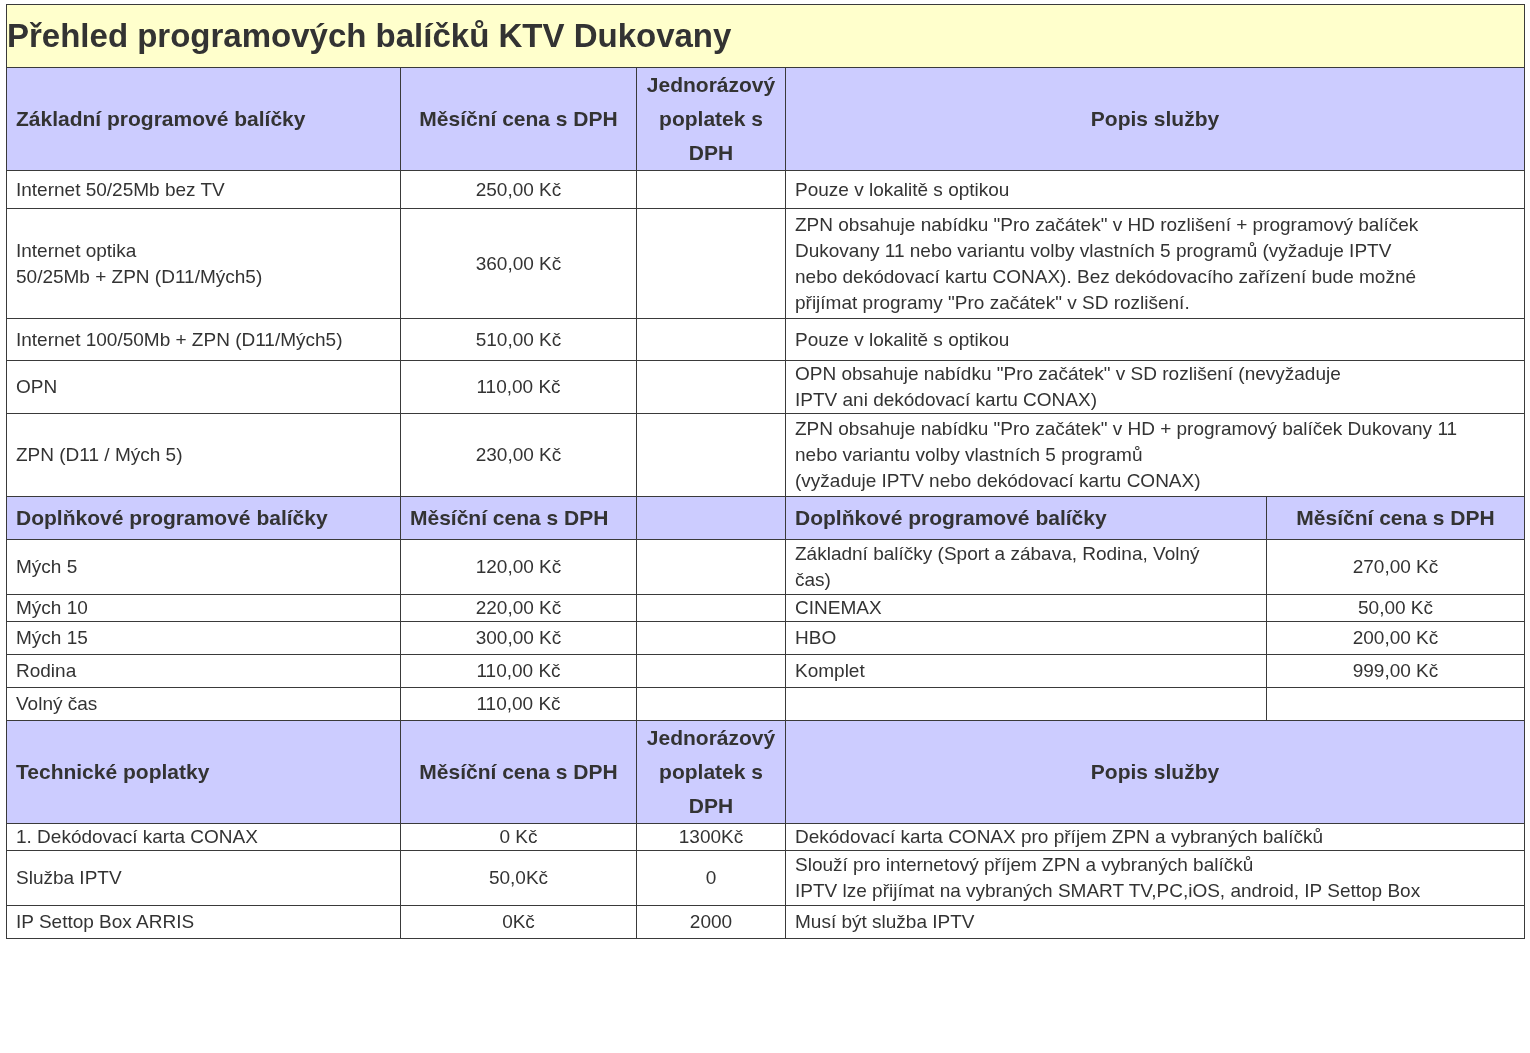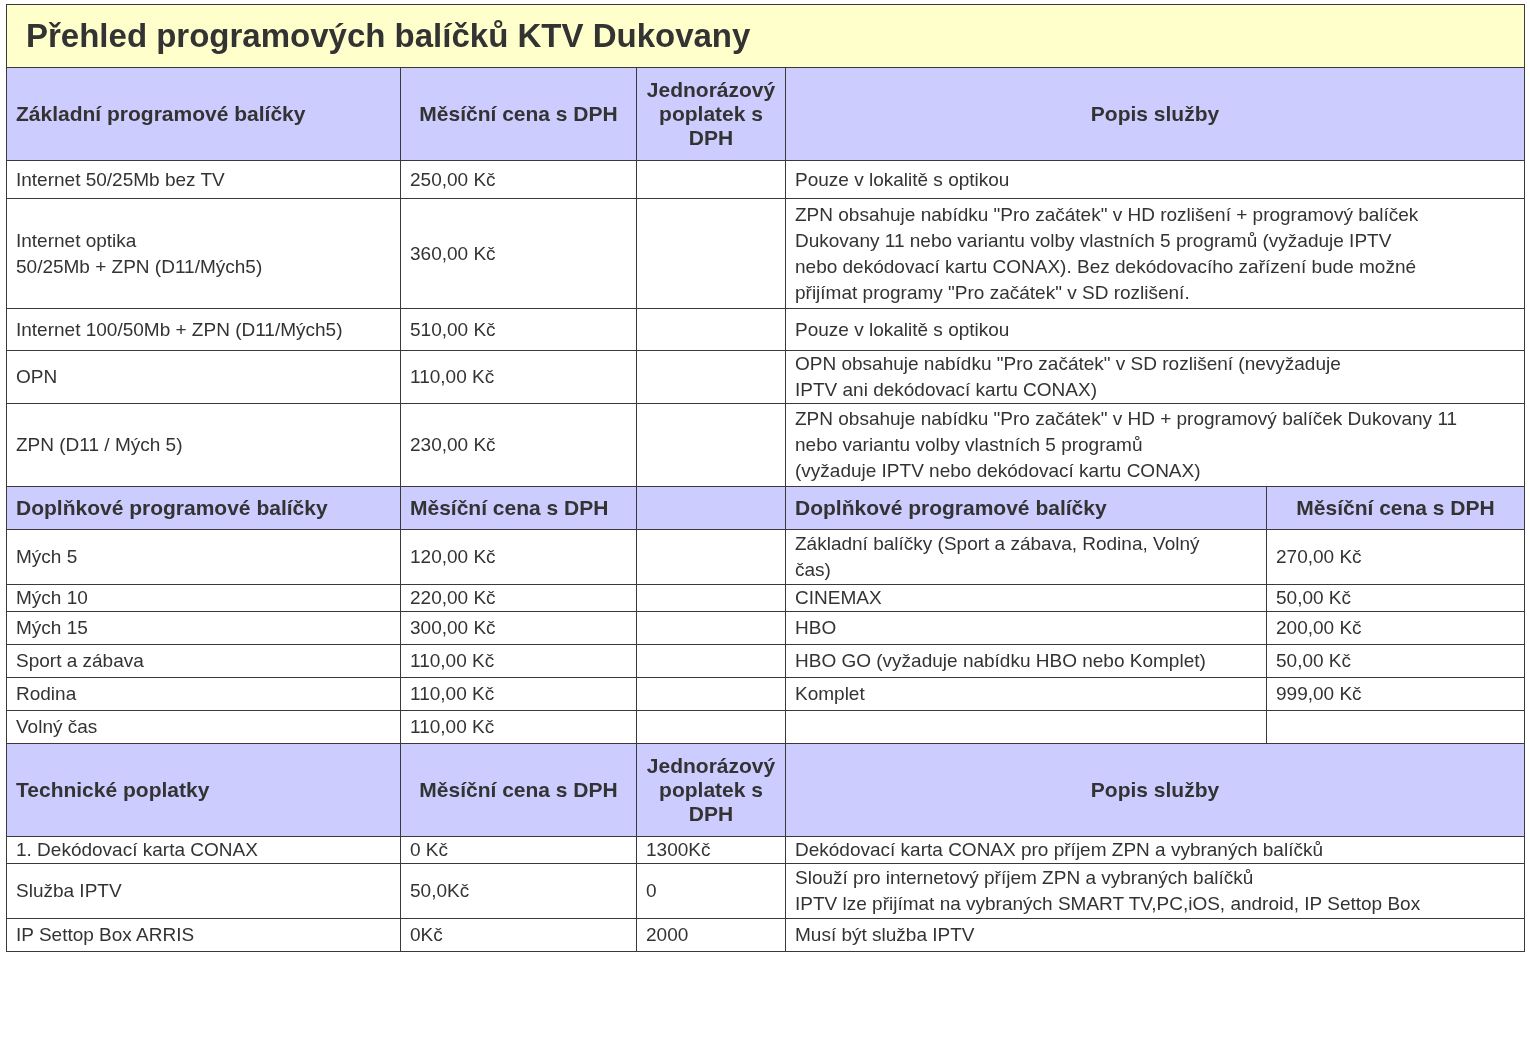--- a/index.html
+++ b/index.html
@@ -3,24 +3,24 @@
   <meta charset="utf-8">
   <style>
     html, body { margin: 0; padding: 0; background: #ffffff; }
     body { width: 1530px; height: 1053px; position: relative; overflow: hidden;
            font-family: "Liberation Sans", "DejaVu Sans", sans-serif; color: #333333; }
     .sheet { position: absolute; left: 6px; top: 4px; width: 1518px; }
     table { border-collapse: collapse; width: 1518px; table-layout: fixed; }
     td { border: 1.5px solid #3a3a3a; font-size: 19px; padding: 0 9px; vertical-align: middle;
          line-height: 26px; white-space: pre-line; }
     .title { background: #ffffcc; font-size: 33px; font-weight: bold; height: 60px; line-height: 60px;
-             padding-left: 19px; color: #333; white-space: nowrap; }
+             padding-left: 0; color: #333; white-space: nowrap; }
     .hdr { background: #ccccff; font-weight: bold; font-size: 21px; color: #333; }
-    .hdr.c { text-align: center; line-height: 24px; margin-top: 40px; }
-    .r { text-align: left; }
+    .hdr.c { text-align: center; line-height: 34px; margin-top: 40px; }
+    .r { text-align: center; }
     .c { text-align: center; }
   </style>
 </head>
 <body>
 
 <div class="sheet">
 <table>
   <colgroup>
     <col style="width:394px">
         <col style="width:236px">
@@ -105,27 +105,20 @@
     <td class="r">50,00 Kč</td>
   </tr>
   <tr style="height:33px">
     <td>Mých 15</td>
     <td class="r">300,00 Kč</td>
     <td></td>
     <td>HBO</td>
     <td class="r">200,00 Kč</td>
   </tr>
   <tr style="height:33px">
-    <td>Sport a zábava</td>
-    <td class="r">110,00 Kč</td>
-    <td></td>
-    <td>HBO GO (vyžaduje nabídku HBO nebo Komplet)</td>
-    <td class="r">50,00 Kč</td>
-  </tr>
-  <tr style="height:33px">
     <td>Rodina</td>
     <td class="r">110,00 Kč</td>
     <td></td>
     <td>Komplet</td>
     <td class="r">999,00 Kč</td>
   </tr>
   <tr style="height:33px">
     <td>Volný čas</td>
     <td class="r">110,00 Kč</td>
     <td></td>

